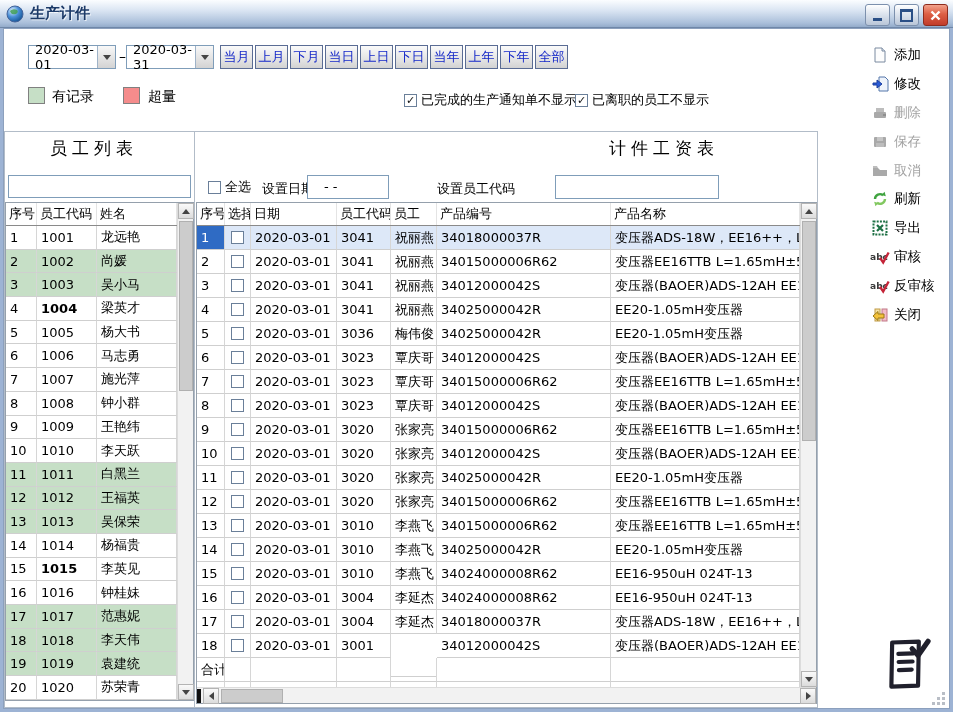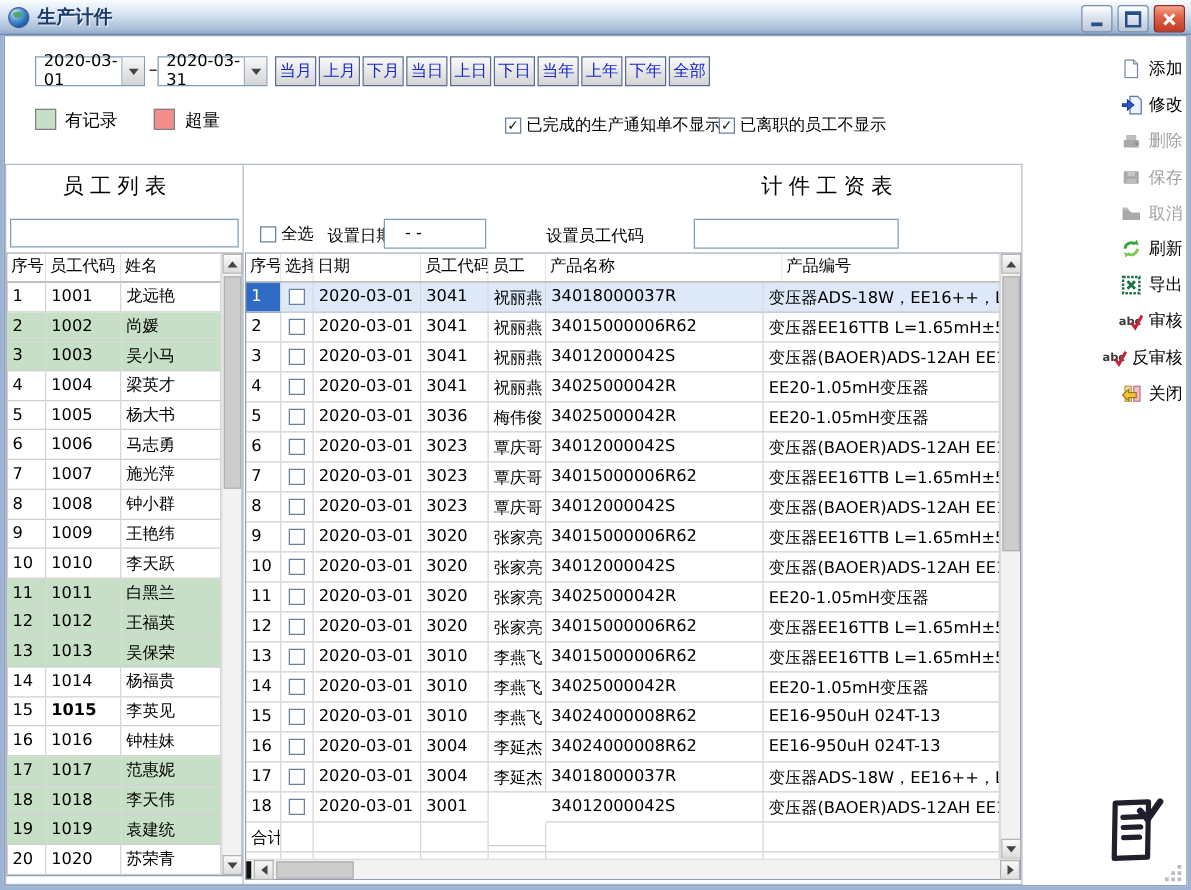--- a/index.html
+++ b/index.html
@@ -62,21 +62,21 @@
   .trow.sel .tcell.rownum{background:#2f6bc4;color:#fff;}
   .tcell.ckcell{justify-content:center;padding-left:0;}
   
   .sbar{background:#f2f2f2;box-sizing:border-box;position:absolute;}
   .sbtn{position:absolute;width:16px;height:16px;background:linear-gradient(#fafafa,#dcdcdc);
     border:1px solid #b4b4b4;box-sizing:border-box;display:flex;align-items:center;justify-content:center;}
   .sthumb{position:absolute;background:#cccccc;border:1px solid #b0b0b0;box-sizing:border-box;}
   .hsplit{position:absolute;width:4px;background:#111;}
   
   #sidebar{display:flex;flex-direction:column;}
-  .side-btn{height:28.8px;display:flex;align-items:center;gap:4px;padding-left:10px;justify-content:flex-end;}
+  .side-btn{height:28.8px;display:flex;align-items:center;gap:4px;padding-left:10px;}
   .side-btn .lbl{font-size:13.5px;color:#000;white-space:nowrap;}
   .side-btn.disabled .lbl{color:#a2a2a2;}
   .side-icon{width:20px;height:17px;display:flex;align-items:center;justify-content:center;flex:0 0 auto;}
   .grip{position:absolute;right:4px;bottom:3px;width:13px;height:13px;}
   .grip i{position:absolute;width:3px;height:3px;background:#b9bec6;}
 </style>
 </head>
 <body>
 
 <div class="window">
@@ -175,21 +175,21 @@
             <div class="tcell" style="width: 60px;">1002</div>
             <div class="tcell" style="width: 80px;">尚媛</div>
           </div>
           <div class="trow green" style="height: 23.7px;">
             <div class="tcell" style="width: 31px;">3</div>
             <div class="tcell" style="width: 60px;">1003</div>
             <div class="tcell" style="width: 80px;">吴小马</div>
           </div>
           <div class="trow" style="height: 23.7px;">
             <div class="tcell" style="width: 31px;">4</div>
-            <div class="tcell" style="width: 60px;">1004</div>
+            <div class="tcell" style="width: 60px; font-weight: bold;">1004</div>
             <div class="tcell" style="width: 80px;">梁英才</div>
           </div>
           <div class="trow" style="height: 23.7px;">
             <div class="tcell" style="width: 31px;">5</div>
             <div class="tcell" style="width: 60px;">1005</div>
             <div class="tcell" style="width: 80px;">杨大书</div>
           </div>
           <div class="trow" style="height: 23.7px;">
             <div class="tcell" style="width: 31px;">6</div>
             <div class="tcell" style="width: 60px;">1006</div>
@@ -287,22 +287,22 @@
     <span class="abs" style="left:433px;top:151px;">设置员工代码</span>
     <input class="tinput abs" style="left: 551px; top: 146px; width: 164px; height: 24px;">
 
     <div class="grid abs" style="left:192px;top:173px;width:619px;height:500px;">
       <div id="pw-head" class="hrow" style="width:603px;">
           <div class="hcell" style="width: 28px;">序号</div>
           <div class="hcell" style="width: 26px;">选择</div>
           <div class="hcell" style="width: 86px;">日期</div>
           <div class="hcell" style="width: 54px;">员工代码</div>
           <div class="hcell" style="width: 46px;">员工</div>
+          <div class="hcell" style="width: 174px;">产品编号</div>
           <div class="hcell" style="width: 189px;">产品名称</div>
-          <div class="hcell" style="width: 174px;">产品编号</div>
         </div>
       <div id="pw-body" style="height:461px;overflow:hidden;">
           <div class="trow sel" style="height: 24px;">
             <div class="tcell rownum" style="width: 28px;">1</div>
             <div class="tcell ckcell" style="width: 26px;">
               <span class="cb"></span>
             </div>
             <div class="tcell" style="width: 86px;">2020-03-01</div>
             <div class="tcell" style="width: 54px;">3041</div>
             <div class="tcell" style="width: 46px;">祝丽燕</div>

